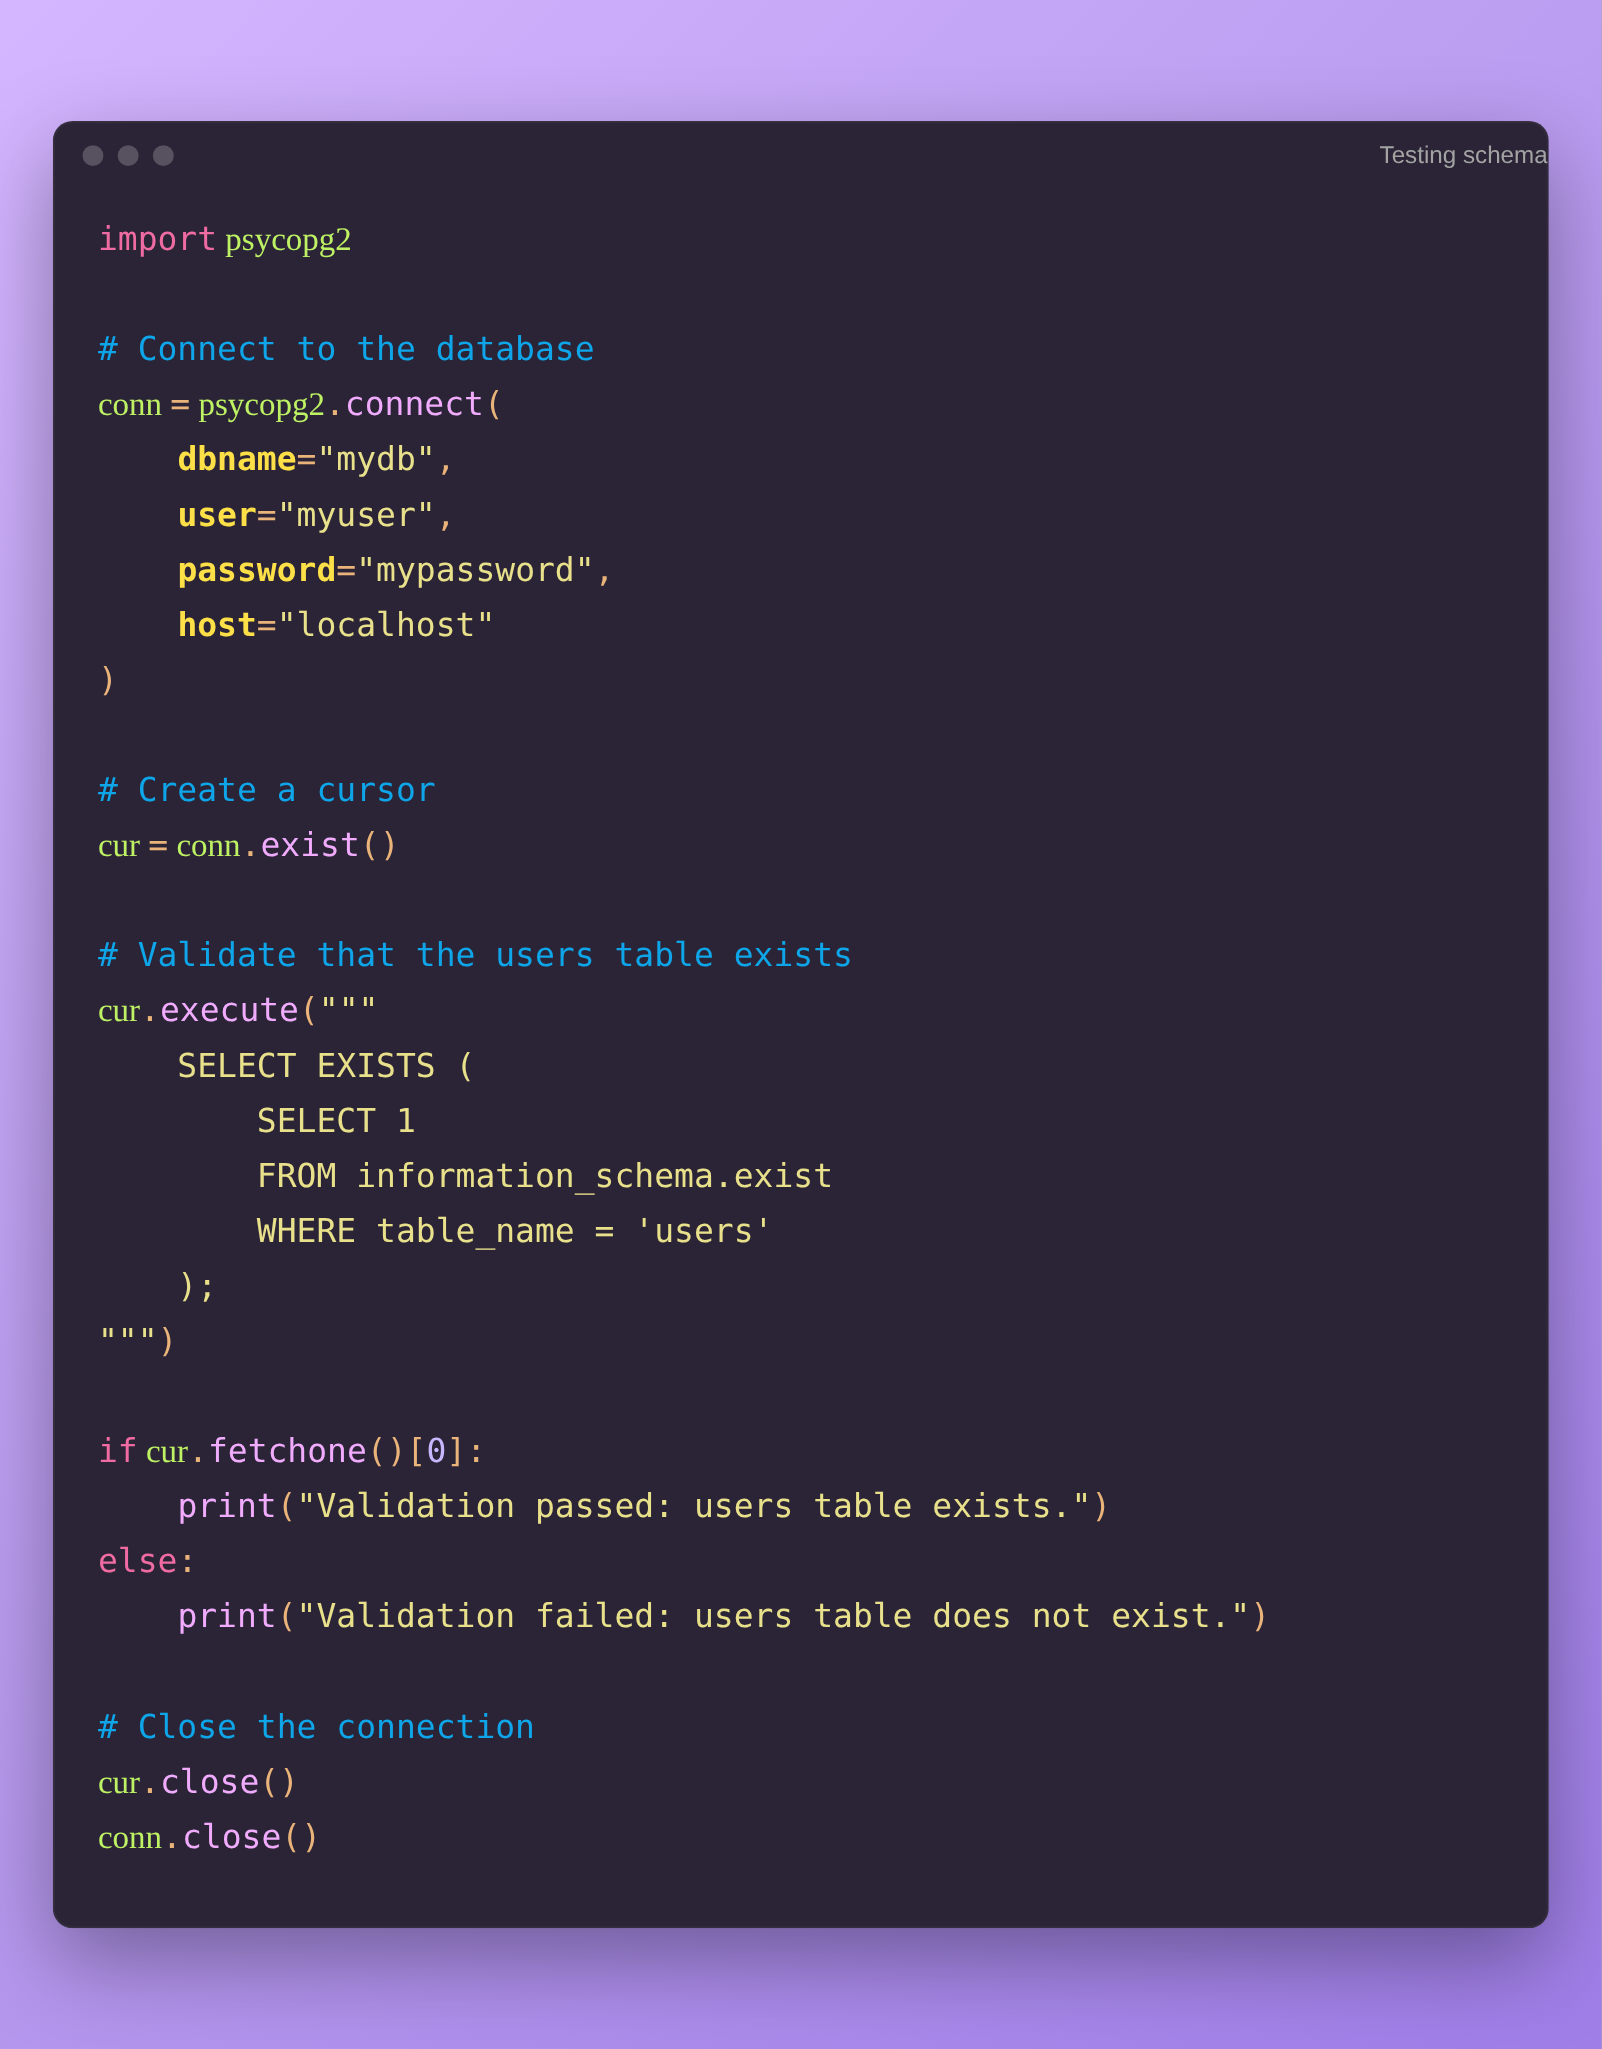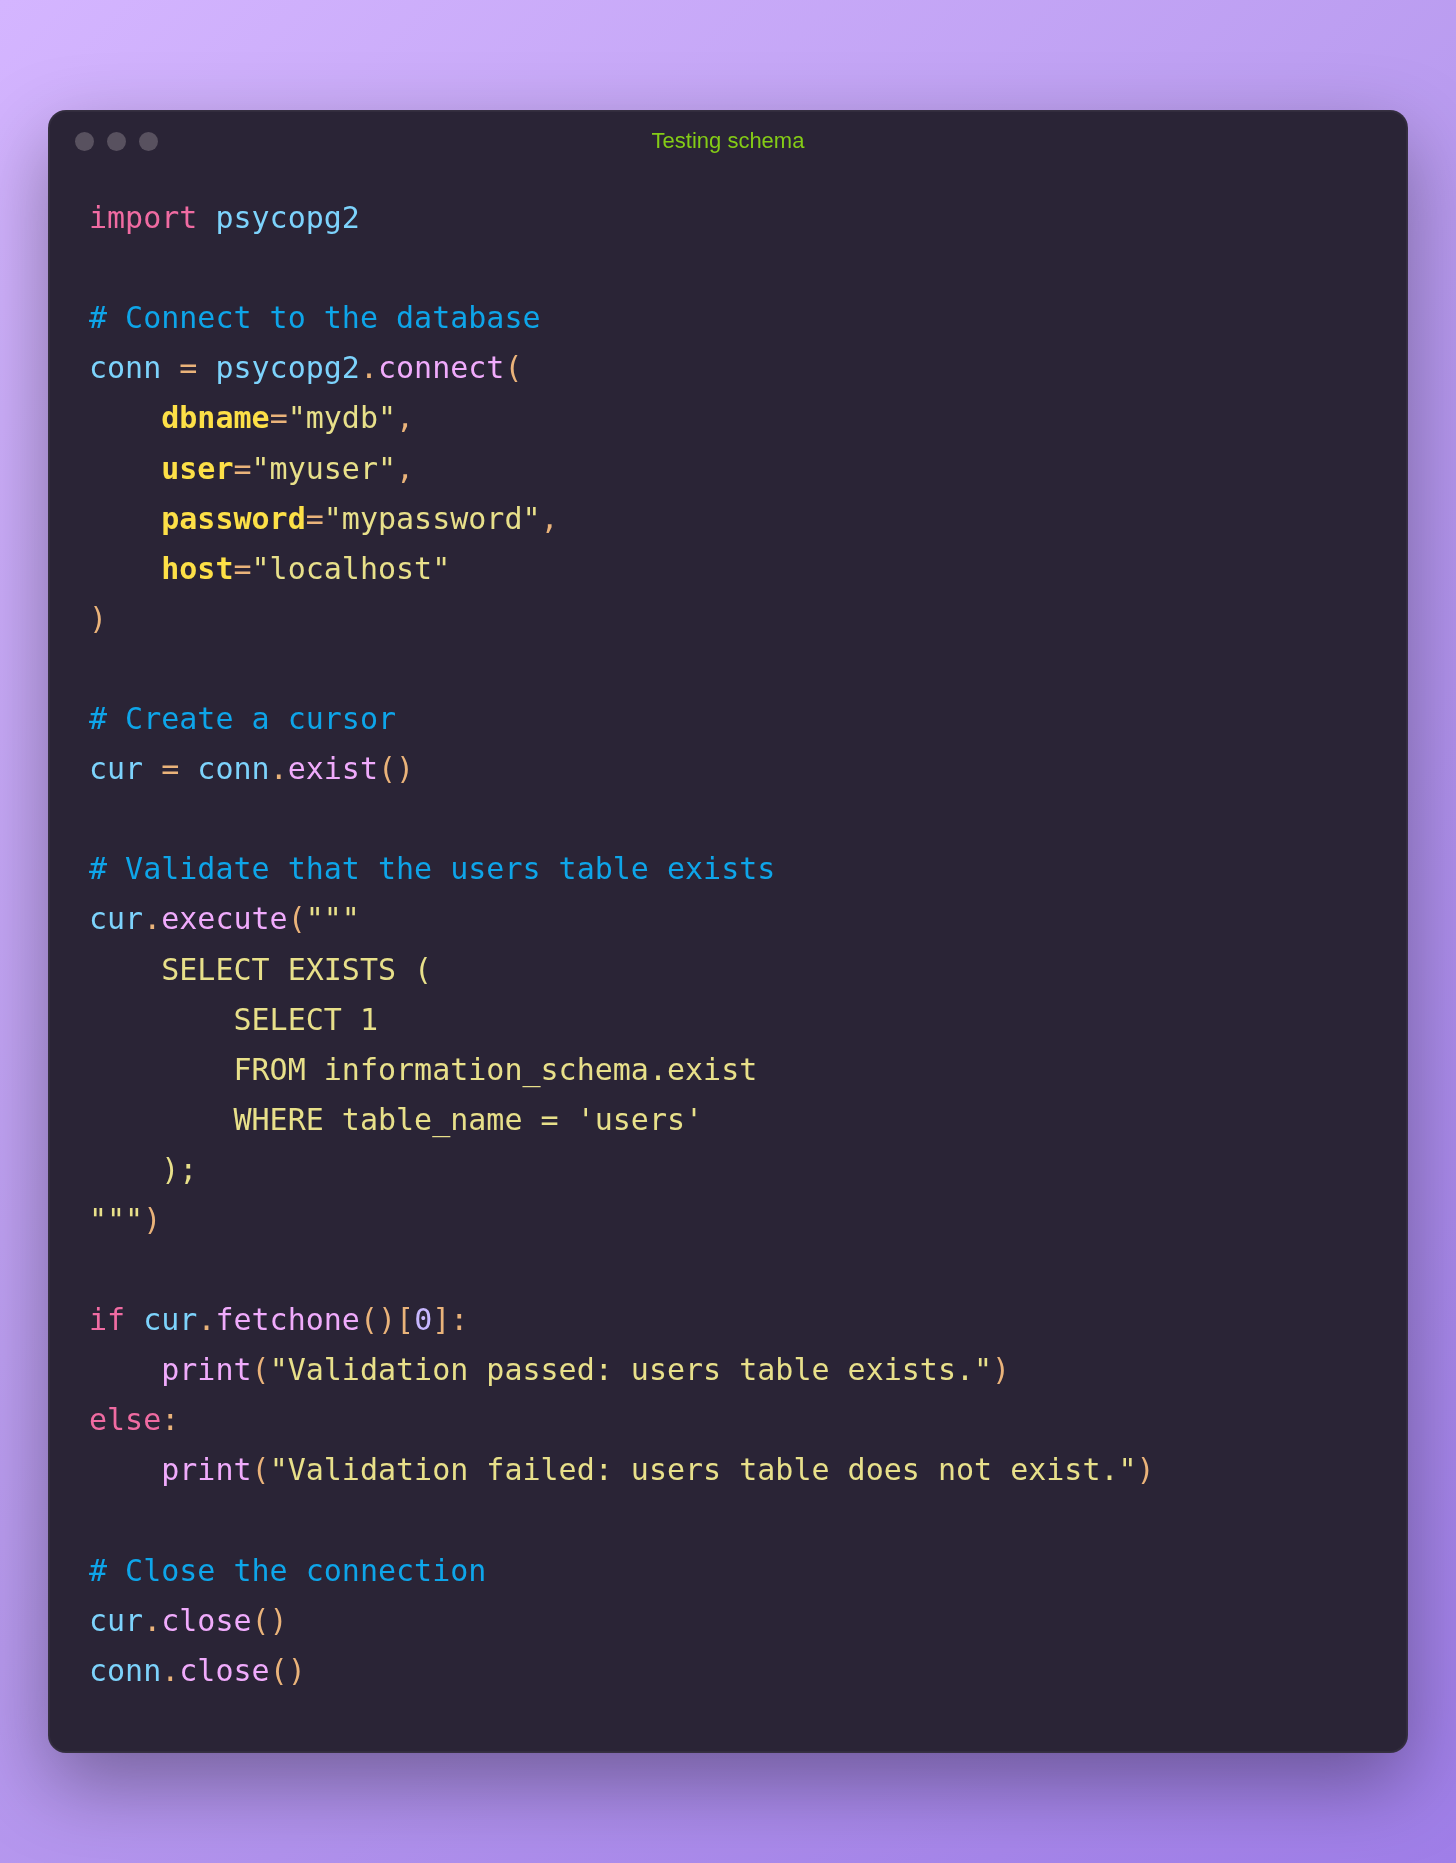--- a/index.html
+++ b/index.html
@@ -27,36 +27,36 @@
     position: relative;
   }
   .traffic { display: flex; gap: 13px; }
   .dot {
     width: 19px; height: 19px; border-radius: 50%;
     background: #58515f;
   }
   .title {
     position: absolute;
     left: 0; right: 0;
-    text-align: center;
-    color: #84cc16;
+    text-align: right;
+    color: #a3a3a3;
     font-size: 22px;
     font-family: -apple-system, BlinkMacSystemFont, "Segoe UI", sans-serif;
     pointer-events: none;
   }
   .code {
     padding: 22px 40px 56px 40px;
     font-size: 30px;
     line-height: 1.67;
     white-space: pre;
     color: #e8e3f0;
     font-weight: 500;
   }
   .c-keyword  { color: #f06ba2; text-align: center; }   
-  .c-default  { color: #7dd3fc; }   
+  .c-default  { color: #bef264; font-family: Liberation Serif, serif; }   
   .c-punct    { color: #eab37a; }   
   .c-comment  { color: #0ea5e9; }
   .c-string   { color: #e8e08a; }
   .c-func     { color: #f0abfc; }   
   .c-kwarg    { color: #fde047; font-weight: bold; }   
   .c-num      { color: #c8b7ff; }   
 </style>
 </head>
 <body>
 

